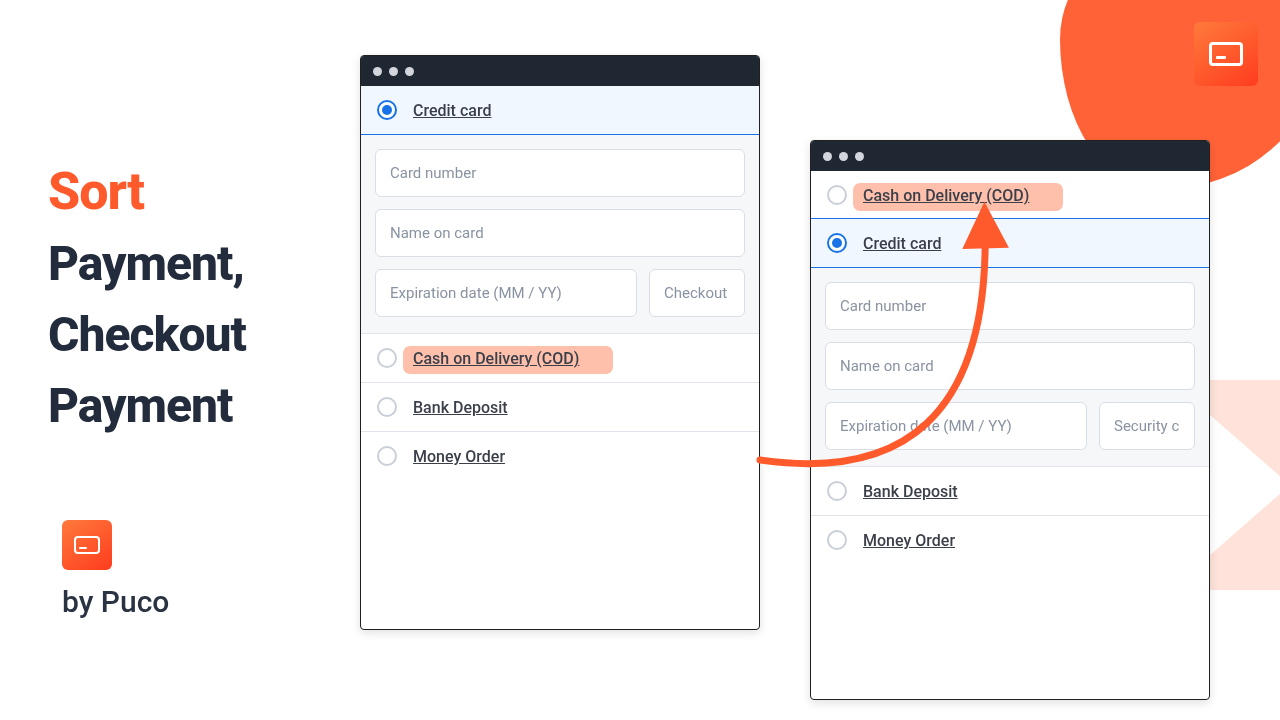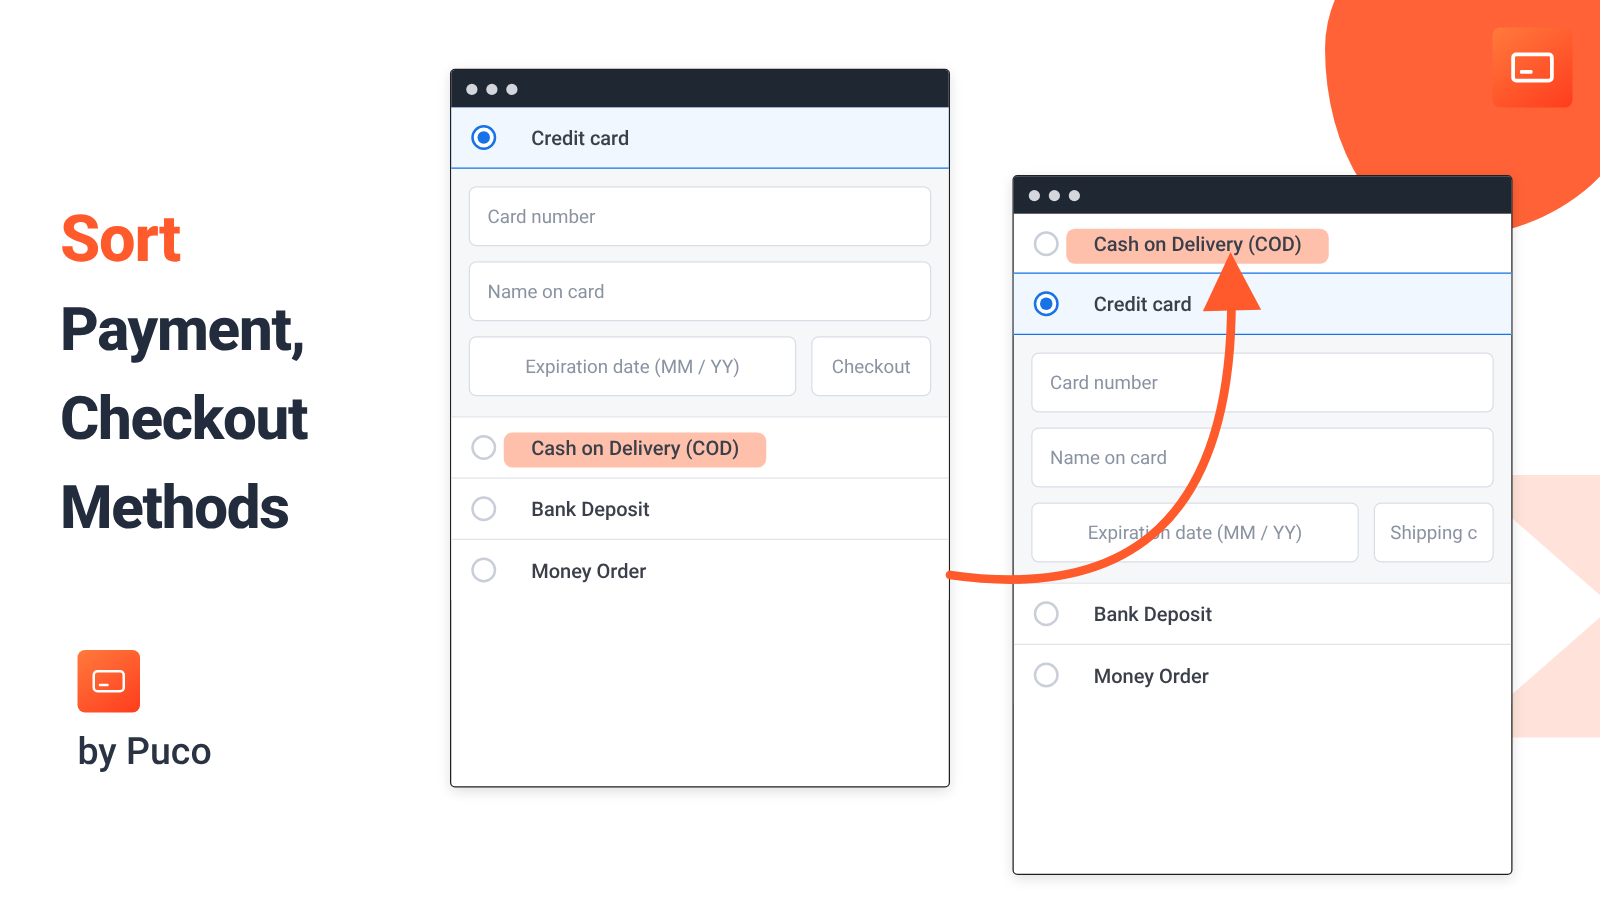--- a/index.html
+++ b/index.html
@@ -81,23 +81,24 @@
   .tdot { width: 9px; height: 9px; border-radius: 50%; background: #e7eaee; opacity: .9; }
 
   .panel { height: calc(100% - 30px); overflow: hidden; }
 
   
   .opt {
     display: flex; align-items: flex-end;
     padding: 14px 16px;
     border-top: 1px solid #e1e4ea;
     background: #fff;
-    gap: 28px;
+    gap: 16px;
     font-size: 16px; color: #3a3f4a;
     position: relative;
+    text-decoration: underline;
   }
   .opt:first-child { border-top: none; }
   .radio {
     width: 20px; height: 20px; border-radius: 50%;
     border: 2px solid #c9ced8; background: #fff;
     position: relative; flex-shrink: 0;
   }
   .radio.checked { border-color: #1773e6; }
   .radio.checked::after {
     content: ""; position: absolute; inset: 3px; border-radius: 50%; background: #1773e6;
@@ -124,21 +125,21 @@
     padding: 14px 14px 4px 14px;
     border-top: 1px solid #e1e4ea;
   }
   .fld {
     background: #fff; border: 1px solid #d9dee6; border-radius: 6px;
     height: 48px; display: flex; align-items: center;
     padding: 0 14px; color: #8a93a2; font-size: 15px;
     margin-bottom: 12px;
   }
   .row2 { display: flex; gap: 12px; }
-  .row2 .fld { flex: 1; justify-content: center; }
+  .row2 .fld { flex: 1; }
   .row2 .fld.sec { flex: 0 0 96px; overflow: hidden; white-space: nowrap; }
 
   
   .arrow-wrap {
     position: absolute; left: 0; top: 0; width: 1280px; height: 720px;
     z-index: 5; pointer-events: none;
   }
 </style>
 </head>
 <body>
@@ -149,21 +150,21 @@
   <div class="blob-r"></div>
 
   <div class="logo-badge top">
     <span class="card-icon"></span>
   </div>
 
   <div class="headline">
     <div class="accent">Sort</div>
     <div class="rest">Payment,</div>
     <div class="rest">Checkout</div>
-    <div class="rest">Methods</div>
+    <div class="rest">Payment</div>
   </div>
 
   <div class="byline">
     <div class="logo-badge small">
       <span class="card-icon"></span>
     </div>
     <div class="byline-text">
       <span>by Puco</span><br>
     </div>
   </div>
@@ -241,21 +242,21 @@
           <span>Card number</span>
         </div>
         <div class="fld">
           <span>Name on card</span>
         </div>
         <div class="row2">
           <div class="fld">
             <span>Expiration date (MM / YY)</span>
           </div>
           <div class="fld sec">
-            <span>Shipping c</span>
+            <span>Security c</span>
           </div>
         </div>
       </div>
 
       <div class="opt">
         <span class="radio"></span>
         <span class="label">Bank Deposit</span>
       </div>
 
       <div class="opt">

